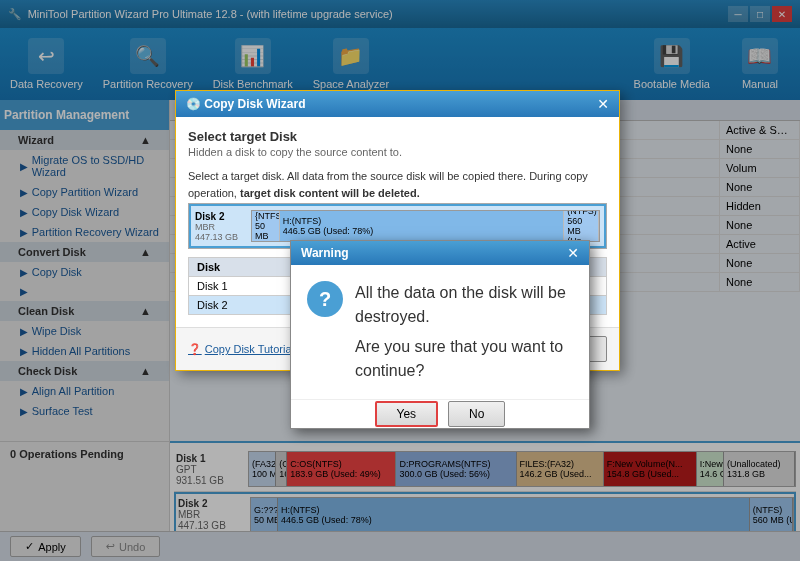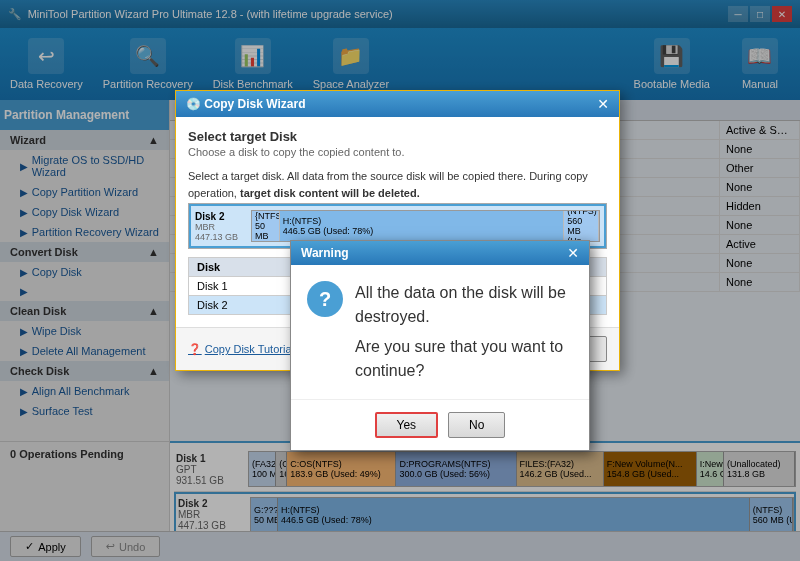--- a/index.html
+++ b/index.html
@@ -62,21 +62,21 @@
     }
     .sidebar-header {
       background: #4a9fd4;
       color: white;
       padding: 8px 4px;
       font-size: 12px;
       font-weight: bold;
     }
     .sidebar-section-title {
       background: #d0d8e0;
-      padding: 4px 10px;
+      padding: 4px 18px;
       font-size: 11px;
       font-weight: bold;
       color: #333;
       display: flex;
       justify-content: space-between;
       cursor: pointer;
     }
     .sidebar-item {
       padding: 4px 10px 4px 20px;
       font-size: 11px;
@@ -294,21 +294,21 @@
       border-radius: 50%;
       background: #4a9fd4;
       display: flex; align-items: center; justify-content: center;
       color: white; font-size: 20px; font-weight: bold; flex-shrink: 0;
     }
     .warning-text { font-size: 16px; color: #333; line-height: 1.5; }
     .warning-footer {
       display: flex;
       justify-content: center;
       gap: 10px;
-      padding: 12px;
+      padding: 1px;
       border-top: 1px solid #eee;
     }
     .btn-yes {
       background: linear-gradient(to bottom, #f0f0f0, #d8d8d8);
       border: 2px solid #e04040;
       padding: 4px 20px; cursor: pointer; font-size: 12px; border-radius: 2px;
     }
     .btn-no {
       background: linear-gradient(to bottom, #f0f0f0, #d8d8d8);
       border: 1px solid #888;
@@ -422,30 +422,30 @@
     <div class="sidebar-section-title">
       <span>Clean Disk</span>
       <span>▲</span>
     </div>
     <div class="sidebar-item">
       <span class="sidebar-item-icon">▶</span>
       <span>Wipe Disk</span>
     </div>
     <div class="sidebar-item">
       <span class="sidebar-item-icon">▶</span>
-      <span>Delete All Management</span>
+      <span>Hidden All Partitions</span>
     </div>
 
     <div class="sidebar-section-title">
       <span>Check Disk</span>
       <span>▲</span>
     </div>
     <div class="sidebar-item">
       <span class="sidebar-item-icon">▶</span>
-      <span>Align All Benchmark</span>
+      <span>Align All Partition</span>
     </div>
     <div class="sidebar-item">
       <span class="sidebar-item-icon">▶</span>
       <span>Surface Test</span>
     </div>
 
     <div style="flex:1;"></div>
     <div class="operations-bar" style="margin-top: 20px;">0 Operations Pending</div>
   </div>
 
@@ -463,21 +463,21 @@
         <div class="td">Active &amp; System &amp;...</div>
       </div>
       <div class="table-row-item" style="grid-template-columns: 40px 1fr 80px;">
         <div class="td"></div>
         <div class="td">eserved Partition)</div>
         <div class="td">None</div>
       </div>
       <div class="table-row-item" style="grid-template-columns: 40px 1fr 80px;">
         <div class="td"></div>
         <div class="td">ata Partition)</div>
-        <div class="td">Other</div>
+        <div class="td">Volum</div>
       </div>
       <div class="table-row-item" style="grid-template-columns: 40px 1fr 80px;">
         <div class="td"></div>
         <div class="td">ata Partition)</div>
         <div class="td">None</div>
       </div>
       <div class="table-row-item" style="grid-template-columns: 40px 1fr 80px;">
         <div class="td"></div>
         <div class="td">ata Partition)</div>
         <div class="td">Hidden</div>
@@ -514,33 +514,33 @@
         </div>
         <div class="disk-partitions">
           <div class="disk-partition" style="background:#c8daf0; width:5%;">
             <span>(FA32)</span>
             <span>100 MB (Us...</span>
           </div>
           <div class="disk-partition" style="background:#d0d0d0; width:2%;">
             <span>(Other)</span>
             <span>16 MB</span>
           </div>
-          <div class="disk-partition" style="background:#fdba74; width:20%;">
+          <div class="disk-partition" style="background:#ef4444; width:20%;">
             <span>C:OS(NTFS)</span>
             <span>183.9 GB (Used: 49%)</span>
           </div>
           <div class="disk-partition" style="background:#90b0e0; width:22%;">
             <span>D:PROGRAMS(NTFS)</span>
             <span>300.0 GB (Used: 56%)</span>
           </div>
           <div class="disk-partition" style="background:#e0c090; width:16%;">
             <span>FILES:(FA32)</span>
             <span>146.2 GB (Used...</span>
           </div>
-          <div class="disk-partition" style="background:#a16207; width:17%;">
+          <div class="disk-partition" style="background:#b91c1c; width:17%;">
             <span>F:New Volume(N...</span>
             <span>154.8 GB (Used...</span>
           </div>
           <div class="disk-partition" style="background:#d0e8d0; width:5%;">
             <span>I:New Volum...</span>
             <span>14.6 GB (Us...</span>
           </div>
           <div class="disk-partition" style="background:#e0e0e0; flex:1;">
             <span>(Unallocated)</span>
             <span>131.8 GB</span>
@@ -578,21 +578,21 @@
 <div class="wizard-dialog">
   <div class="wizard-titlebar">
     <div>
       <span>💿 </span>
       <span>Copy Disk Wizard</span>
     </div>
     <button class="wizard-close">✕</button>
   </div>
   <div class="wizard-body">
     <div class="wizard-section-title">Select target Disk</div>
-    <div class="wizard-section-sub">Choose a disk to copy the copied content to.</div>
+    <div class="wizard-section-sub">Hidden a disk to copy the source content to.</div>
     <div class="wizard-description">
       Select a target disk. All data from the source disk will be copied there. During copy operation, <strong>target disk content will be deleted.</strong>
     </div>
 
     <div class="disk-selector">
       <div class="disk-selector-row selected">
         <div class="disk-selector-label">
           <div style="font-weight:bold; font-size:10px;">Disk 2</div>
           <div style="font-size:9px; color:#666;">MBR</div>
           <div style="font-size:9px; color:#666;">447.13 GB</div>

